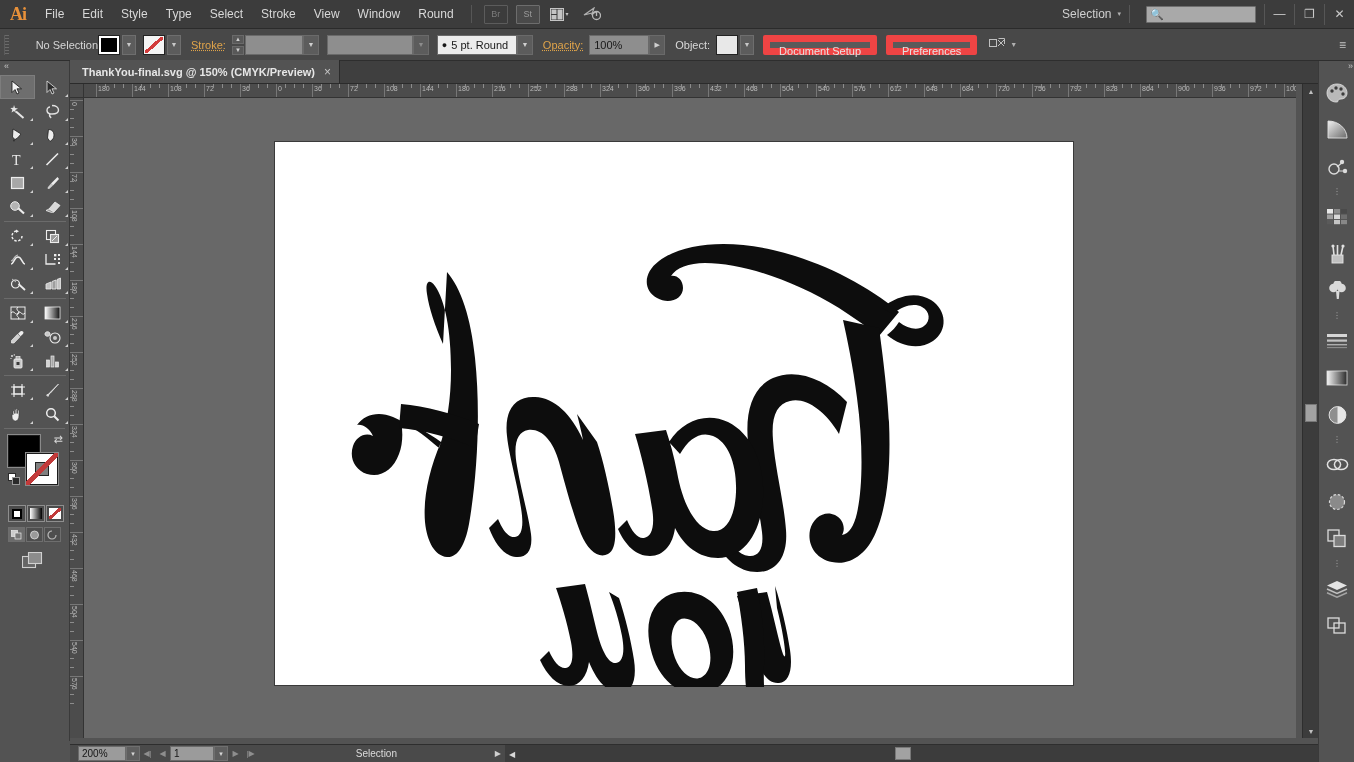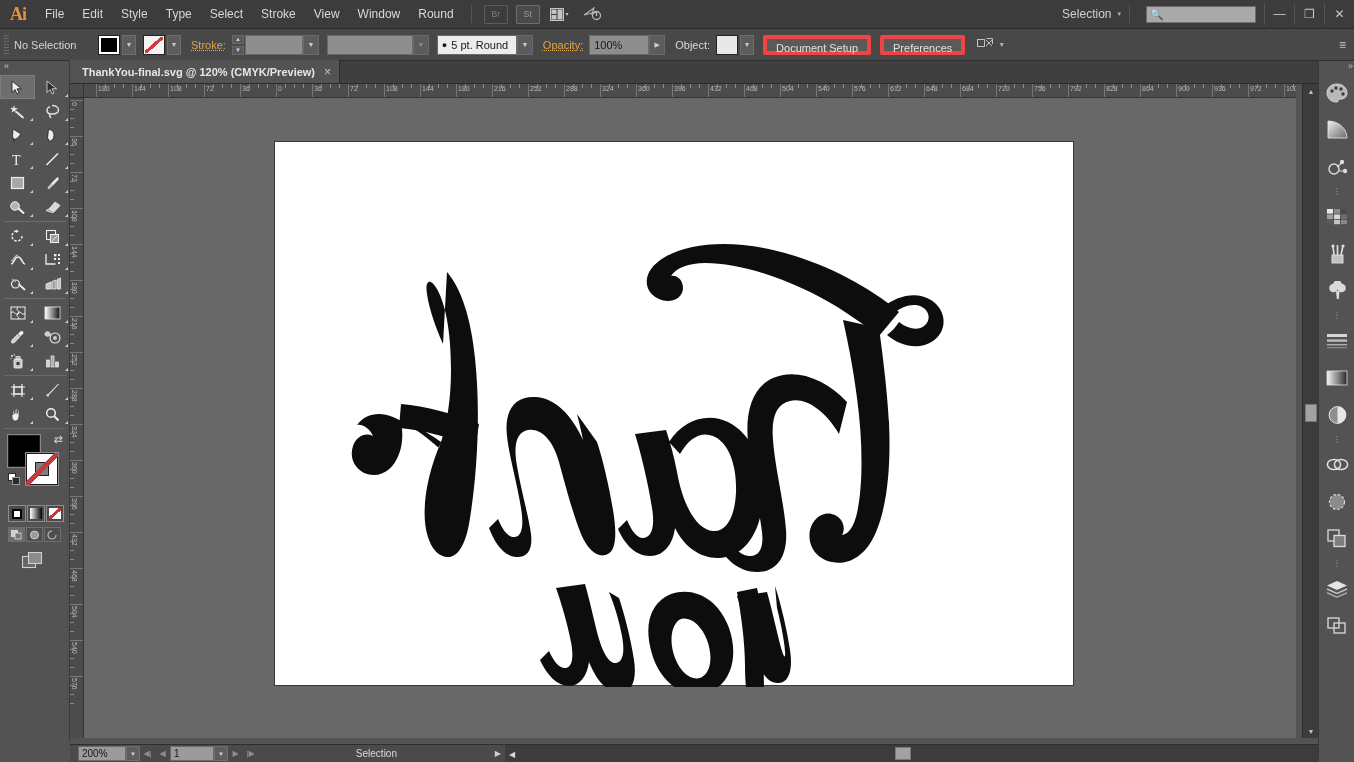--- a/index.html
+++ b/index.html
@@ -61,21 +61,21 @@
     position: absolute; top: 29px; left: 0; width: 1354px; height: 32px;
     background: #484848;
     border-bottom: 1px solid #2e2e2e;
     display: flex; align-items: center; padding-left: 4px;
   }
   .grip {
     width: 5px; height: 20px; margin-right: 5px;
     background: repeating-linear-gradient(to bottom, #6a6a6a 0 1px, transparent 1px 3px);
     border-left: 1px solid #5c5c5c;
   }
-  .no-sel { font-size: 11px; color: #d6d6d6; width: 84px; text-align: left; }
+  .no-sel { font-size: 11px; color: #d6d6d6; width: 84px; text-align: right; }
   .swatch-box {
     width: 22px; height: 20px; border: 1px solid #222;
     background: #fff; display: inline-block; position: relative;
   }
   .swatch-box .inner {
     position: absolute; left: 2px; top: 2px; right: 2px; bottom: 2px;
     background: #000;
   }
   .swatch-none { background: #f4f4f4; }
   .swatch-none::after {
@@ -108,21 +108,21 @@
   .field.gray { background: #8e8e8e; }
   .field.empty { background: #8e8e8e; }
   .field.white { background: #ececec; }
   .drop-arrow {
     width: 16px; height: 20px; background: #5c5c5c; border: 1px solid #6a6a6a;
     display: flex; align-items: center; justify-content: center;
     font-size: 7px; color: #cfcfcf;
   }
   .btn {
     height: 20px; padding: 0 9px; background: #5a5a5a;
-    border: 4px solid #ef4444; border-radius: 2px;
+    border: 7px solid #ef4444; border-radius: 2px;
     font-size: 11px; color: #e2e2e2; line-height: 18px; margin-left: 9px;
   }
   .cb-end-icon { margin-left: 12px; color: #c0c0c0; font-size: 12px; }
 
   
   .tabbar {
     position: absolute; top: 61px; left: 70px; width: 1284px; height: 23px;
     background: #3f3f3f; border-bottom: 1px solid #2b2b2b;
     display: flex; align-items: flex-end;
   }
@@ -454,21 +454,21 @@
       </svg>
     </div>
     <div class="caret" style="margin-left:4px;">▼</div>
 
     <div class="spacer"></div>
     <div style="margin-right:8px;color:#c6c6c6;font-size:12px;">≡</div>
   </div>
 
   <div class="tabbar">
     <div class="doc-tab">
-      <span>ThankYou-final.svg @ 120% (CMYK/Preview)</span>
+      <span>ThankYou-final.svg @ 150% (CMYK/Preview)</span>
       <span class="tab-close">×</span>
     </div>
   </div>
 
   <div class="toolpanel">
     <div class="tp-header">
       <span class="tp-collapse">«</span>
     </div>
 
     <div class="tools">

